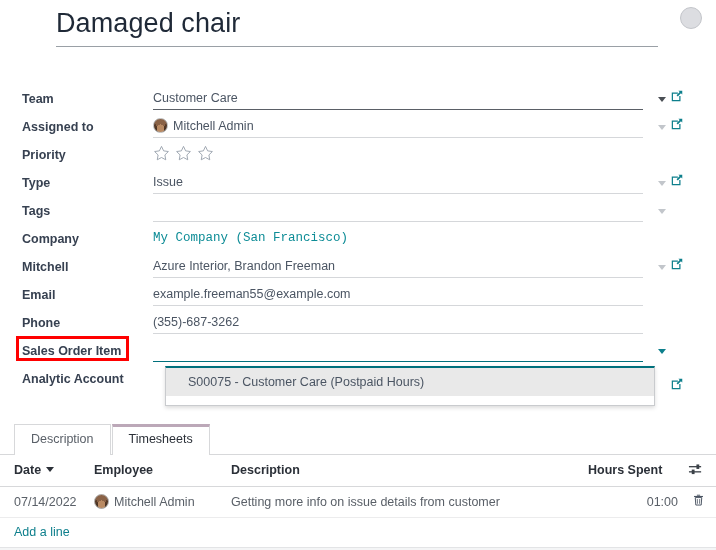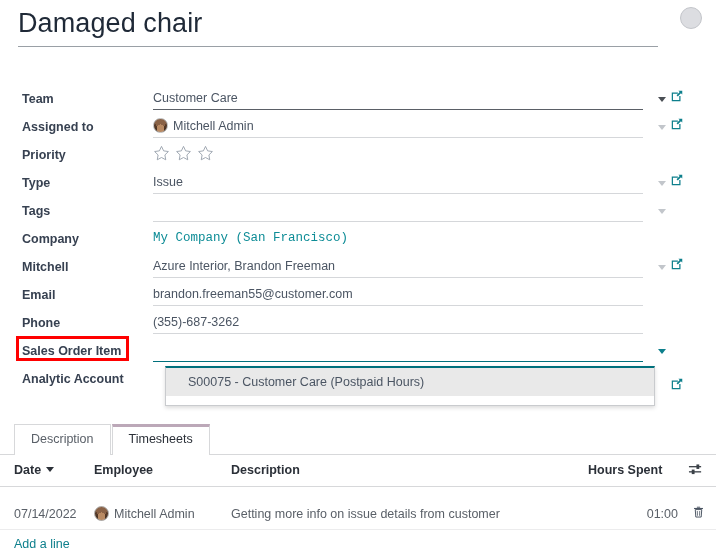--- a/index.html
+++ b/index.html
@@ -25,20 +25,21 @@
   }
   .record-title {
     font-size: 27px;
     font-weight: 400;
     color: #1f2937;
     letter-spacing: 0.1px;
     line-height: 34px;
     padding-bottom: 6px;
     border-bottom: 1px solid #9aa0a6;
     white-space: nowrap;
+    margin-left: 38px;
   }
   .title-avatar {
     position: absolute;
     left: 680px; top: 7px;
     width: 22px; height: 22px;
     border-radius: 50%;
     background: #dcdde1;
     border: 1px solid #c3c5ca;
   }
 
@@ -187,21 +188,21 @@
   table.lines th {
     font-weight: bold;
     color: #2b3038;
     text-align: left;
     padding: 7px 6px 8px 0;
     border-bottom: 1px solid #d7d8da;
     white-space: nowrap;
   }
   table.lines td {
     color: #5a6068;
-    padding: 18px 6px 7px 0;
+    padding: 6px 6px 7px 0;
     border-bottom: 1px solid #ececed;
     white-space: nowrap;
   }
   .c-date   { width: 94px;  padding-left: 14px !important; }
   .c-emp    { width: 137px; }
   .c-desc   { }
   .c-hours  { text-align: right; width: 100px; padding-right: 10px !important; }
   .c-tools  { width: 28px; text-align: center; padding-right: 8px !important; }
 
   .sort-caret {
@@ -318,21 +319,21 @@
       <span class="ext-link">
         <svg viewBox="0 0 16 16" width="14" height="14">
             <path d="M2 4h7v1.4H3.4v7.2h7.2V8H12v6H2V4z" fill="#0d7f8c"></path>
             <path d="M9.6 2H14v4.4l-1.5-1.5-3.6 3.6-1.4-1.4 3.6-3.6L9.6 2z" fill="#0d7f8c"></path>
           </svg>
       </span>
     </div>
 
     <div class="frow">
       <div class="flabel">Email</div>
-      <div class="fvalue">brandon.freeman55@customer.com</div>
+      <div class="fvalue">example.freeman55@example.com</div>
     </div>
 
     <div class="frow">
       <div class="flabel">Phone</div>
       <div class="fvalue">(355)-687-3262</div>
     </div>
 
     <div class="frow">
       <div class="flabel highlight">
         <span>Sales Order Item</span>

